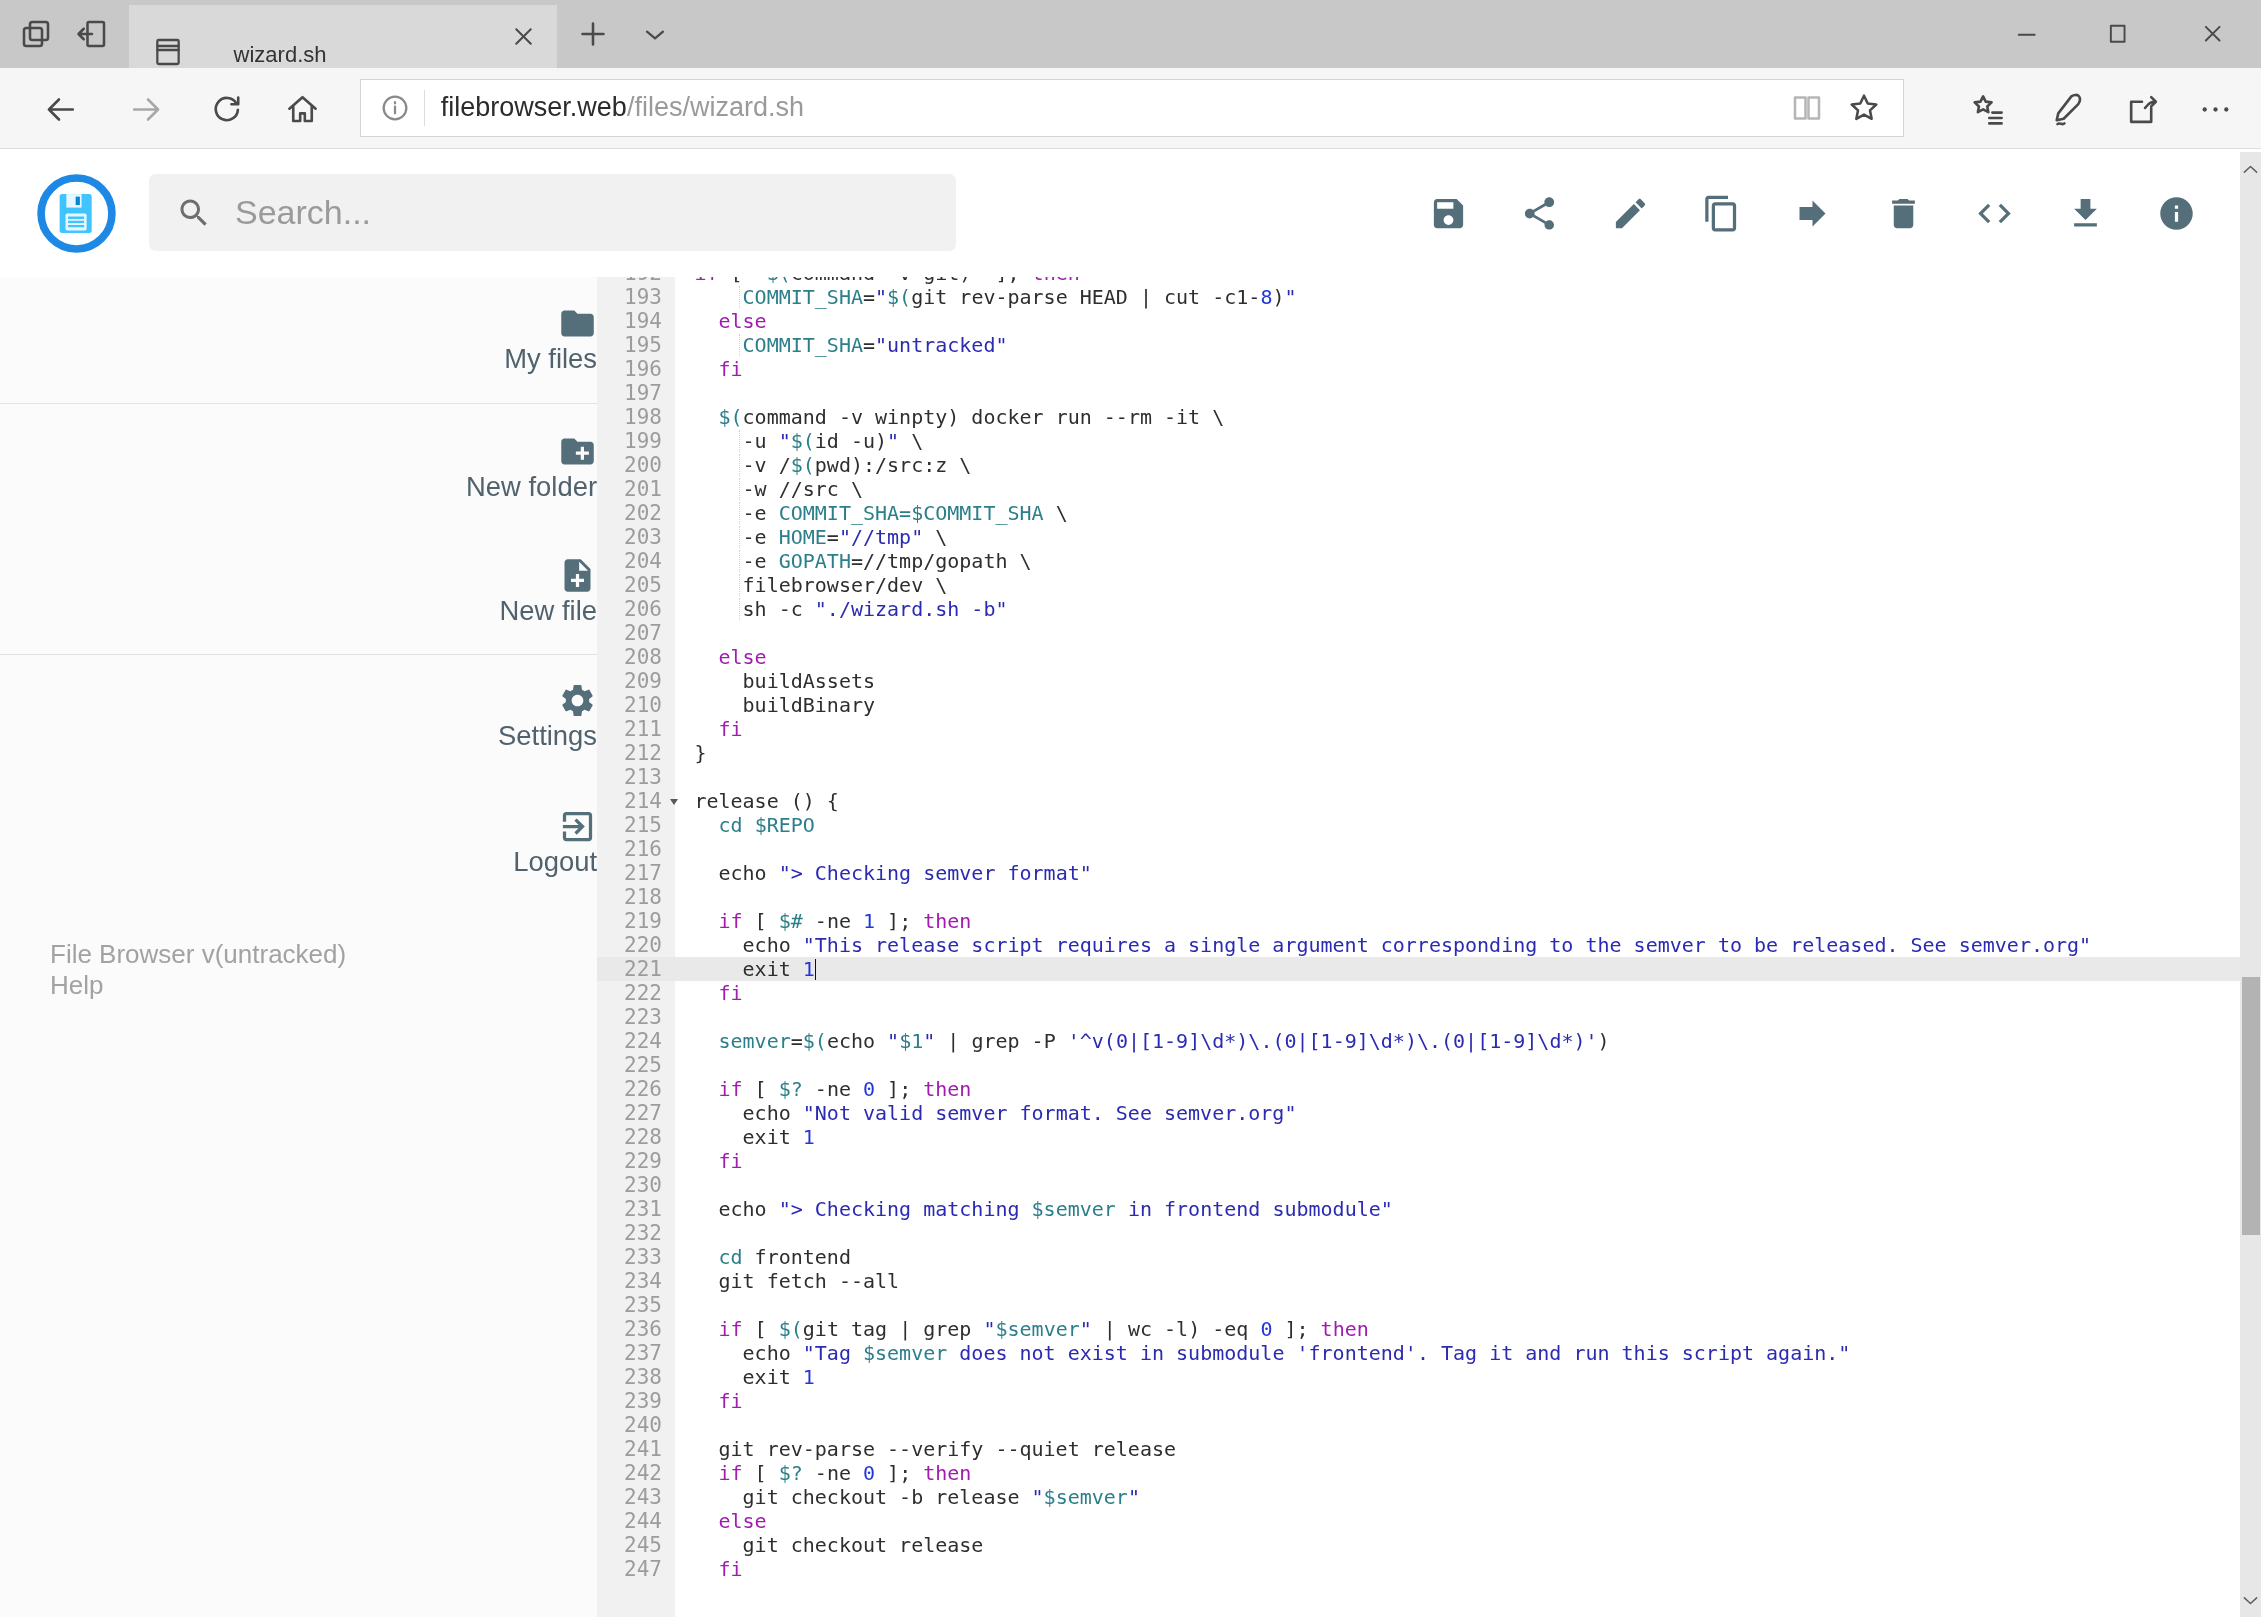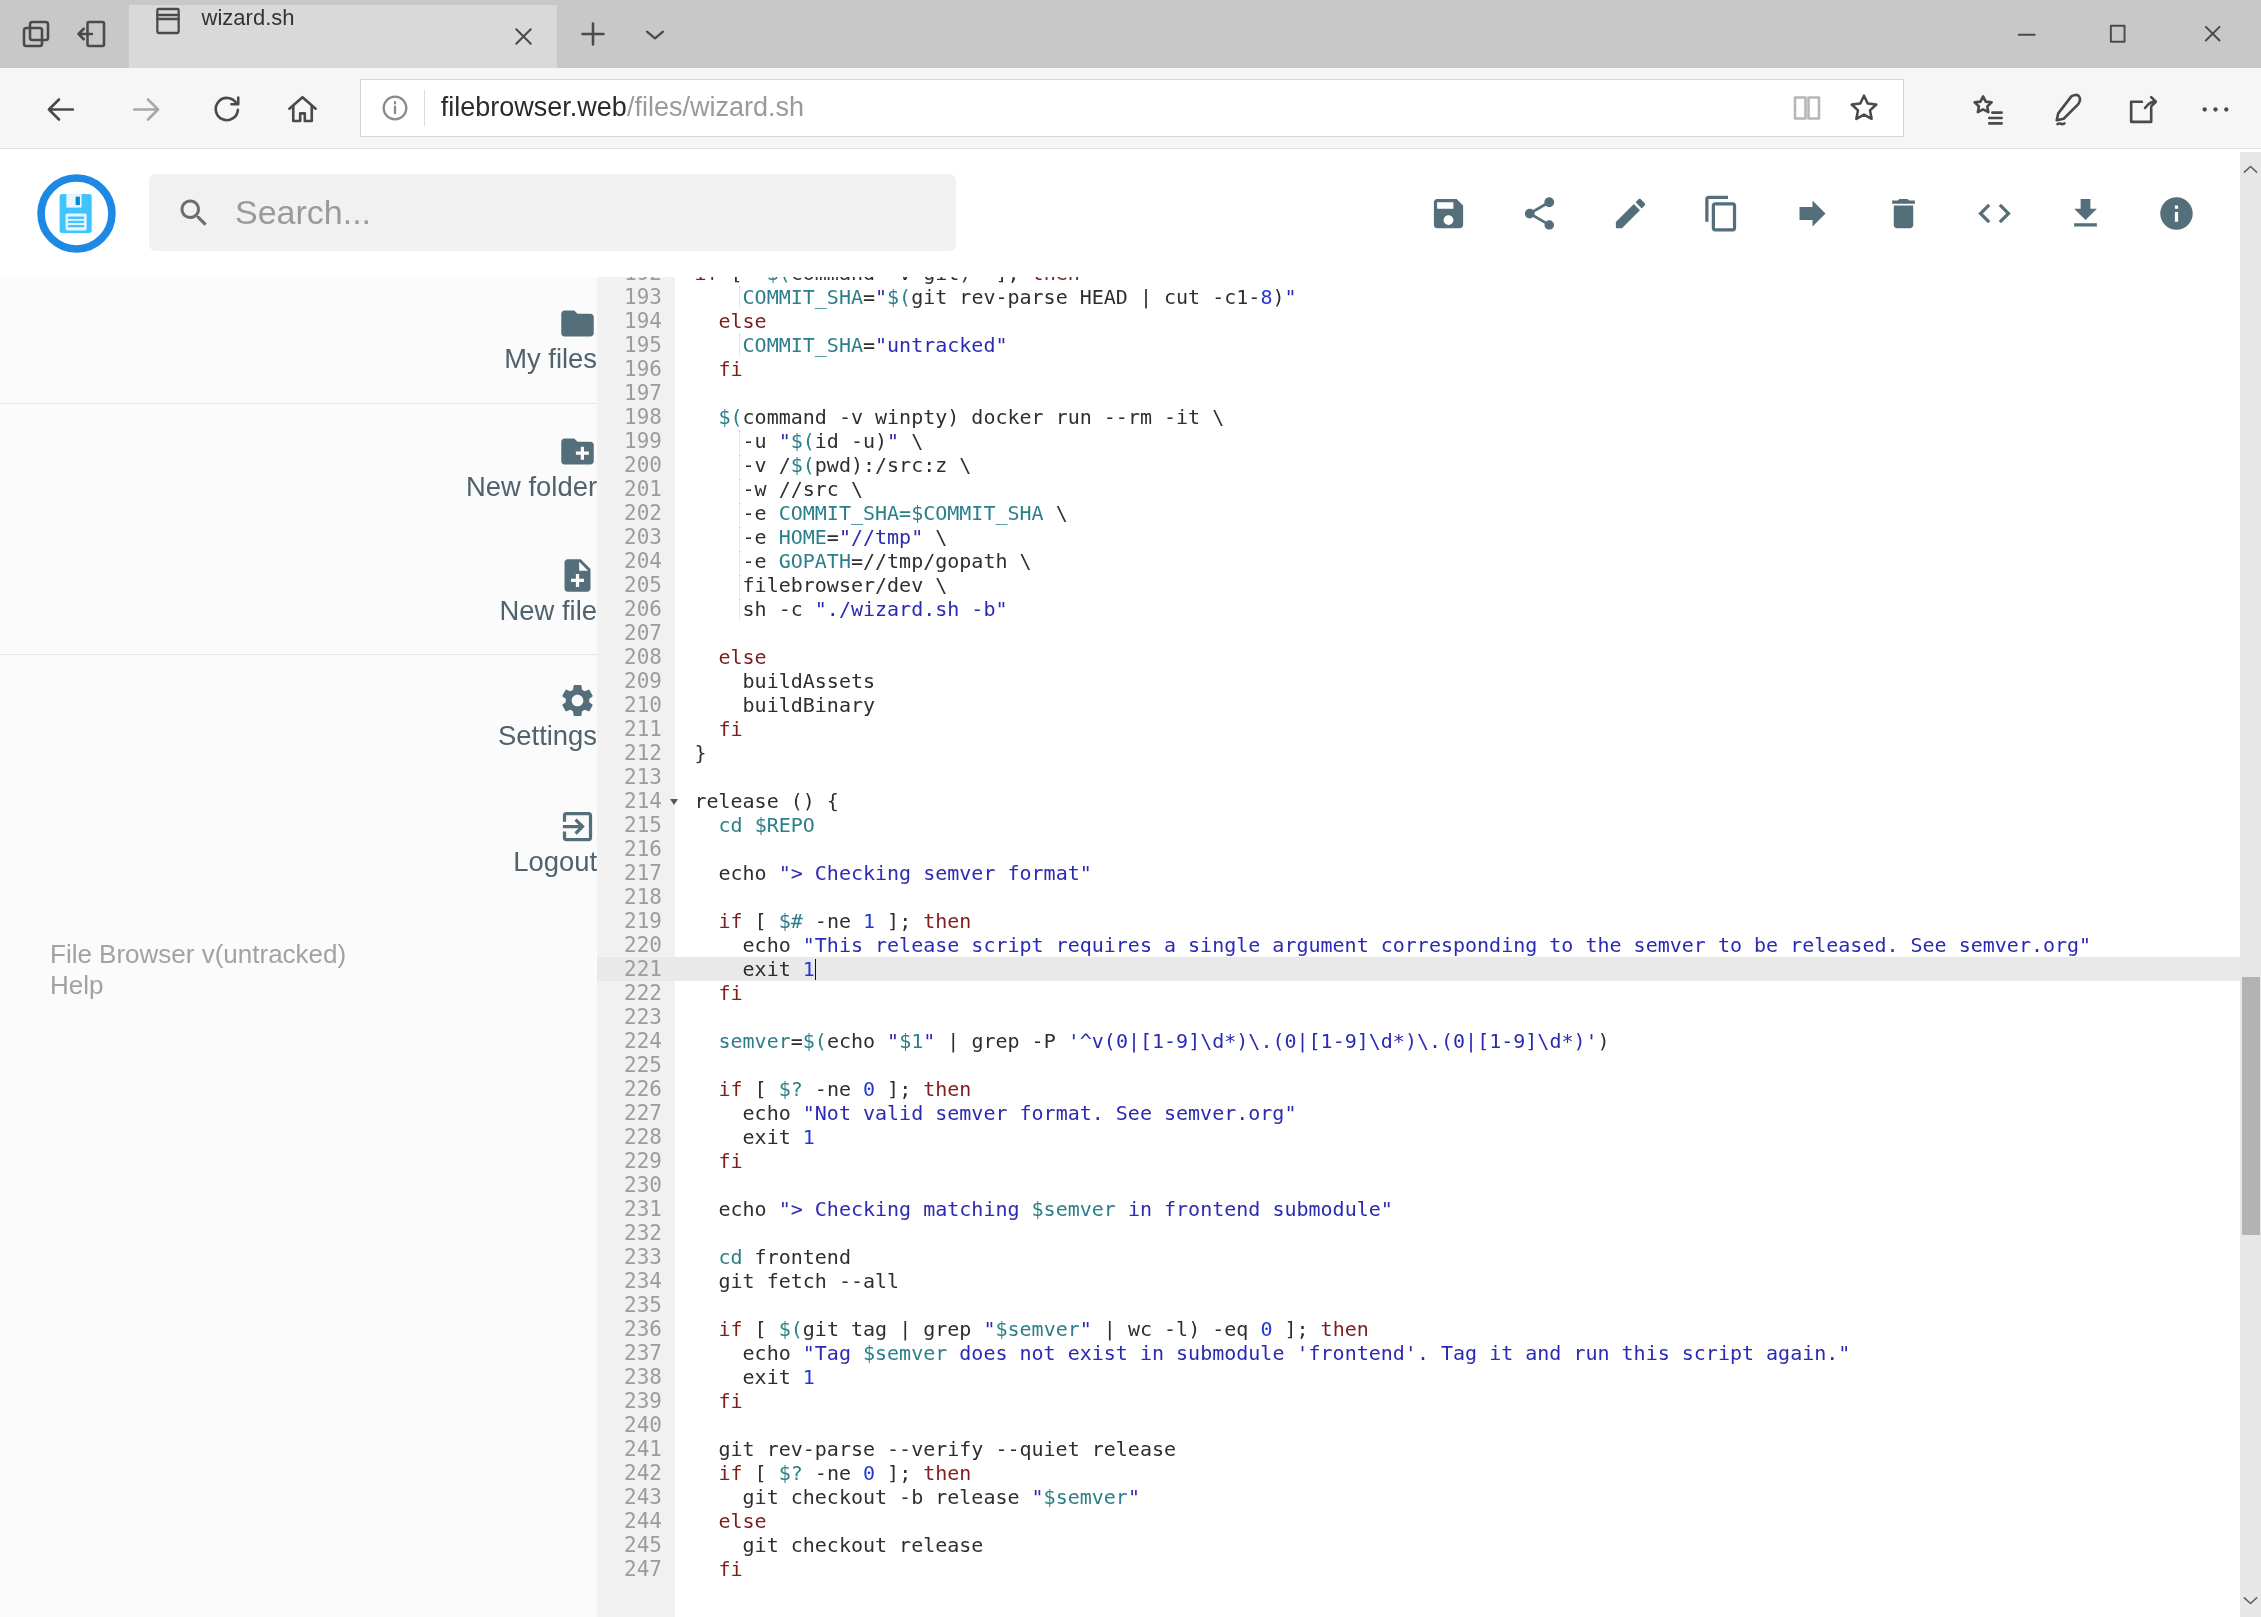--- a/index.html
+++ b/index.html
@@ -6,21 +6,21 @@
   .screen{position:relative;width:2261px;height:1617px;background:#fff;overflow:hidden;
           font-family:"Liberation Sans",sans-serif;
           box-shadow:inset 2.4px 0 0 #474747, inset 0 1.6px 0 #1c1c1c;}
   svg{display:block;}
   .st{fill:none;stroke:#4a4a4a;stroke-width:1.7;stroke-linecap:round;stroke-linejoin:round;}
 
   
   .titlebar{position:absolute;left:0;top:0;width:100%;height:68px;background:#c8c8c8;}
   .tb-ic{position:absolute;top:16px;width:36px;height:36px;}
   .tab{position:absolute;left:129px;top:4.8px;width:428px;height:63px;background:#d9d9d9;
-       display:flex;align-items:flex-start;}
+       display:flex;align-items:flex-end;gap:32px;}
   .tab-fav{margin-left:22.6px;width:32px;height:32px;}
   .tab-title{margin-left:18px;font-size:22px;color:#333;}
   .tab-close{position:absolute;right:19.4px;top:17px;width:29px;height:29px;}
   .newtab{position:absolute;left:575px;top:16px;width:36px;height:36px;}
   .tabchev{position:absolute;left:639px;top:19.4px;width:32px;height:32px;}
   .winbtn{position:absolute;top:14.5px;width:52px;height:39px;display:flex;align-items:center;justify-content:center;}
 
   
   .navbar{position:absolute;left:0;top:68px;width:100%;height:81px;background:#f6f6f6;border-bottom:0.8px solid #e0e0e0;box-sizing:border-box;}
   .nav-ic{position:absolute;top:22.6px;width:37px;height:37px;}
@@ -58,21 +58,21 @@
   .codewrap{position:absolute;left:0;top:-16px;right:0;}
   .crow{height:24px;display:flex;}
   .crow.active{background:#e9e9e9;}
   .ln{flex:0 0 78px;width:78px;box-sizing:border-box;padding-right:13px;text-align:right;
       font-family:"DejaVu Sans Mono",monospace;font-size:21px;line-height:24px;color:#9c9c9c;position:relative;}
   .fold{position:absolute;right:-3.2px;top:9.7px;width:0;height:0;border:4.8px solid transparent;border-top:6.5px solid #5a5a5a;}
   .lc{position:relative;padding-left:19.4px;font-family:"DejaVu Sans Mono",monospace;font-size:20px;line-height:24px;
       color:#2e2e2e;white-space:pre;}
   .guide{position:absolute;left:64px;top:0.8px;bottom:0.8px;border-left:1.6px dotted #cfcfcf;}
   .cursor{display:inline-block;width:1.6px;height:21px;background:#111;vertical-align:-4px;}
-  .t-p{color:#2e2e2e;} .t-k{color:#7f1d1d;} .t-v{color:#2b7f8a;} .t-s{color:#2b2ab2;} .t-n{color:#2337d9;}
+  .t-p{color:#2e2e2e;} .t-k{color:#a21caf;} .t-v{color:#2b7f8a;} .t-s{color:#2b2ab2;} .t-n{color:#2337d9;}
 
   
   .rail{position:absolute;right:0;top:152px;width:21px;height:1465px;background:#e7e7e7;}
   .rail-arrow{position:absolute;left:0;width:21px;height:21px;}
   .thumb{position:absolute;left:1.6px;width:18px;background:#b3b3b3;}
 </style>
 </head>
 <body>
 
 <div class="screen">

